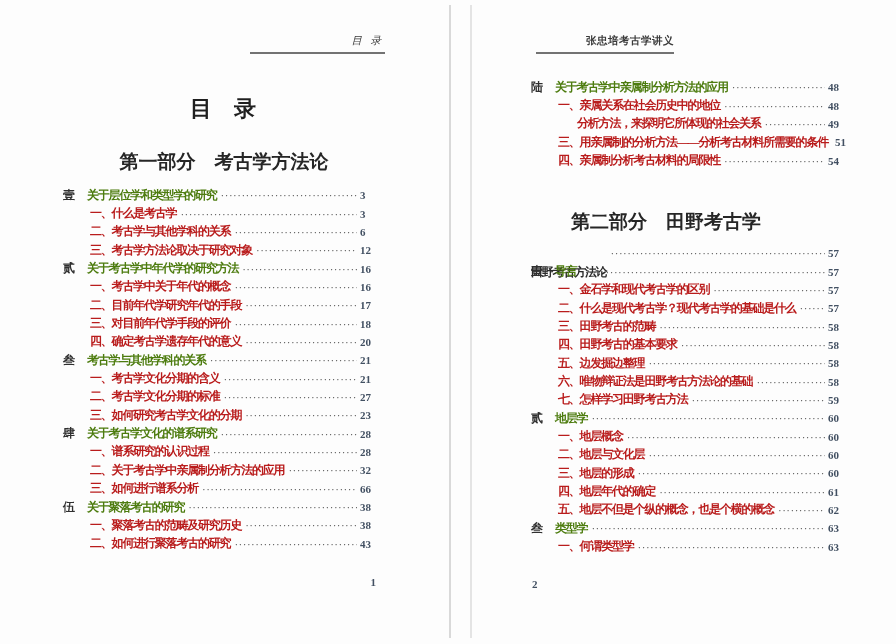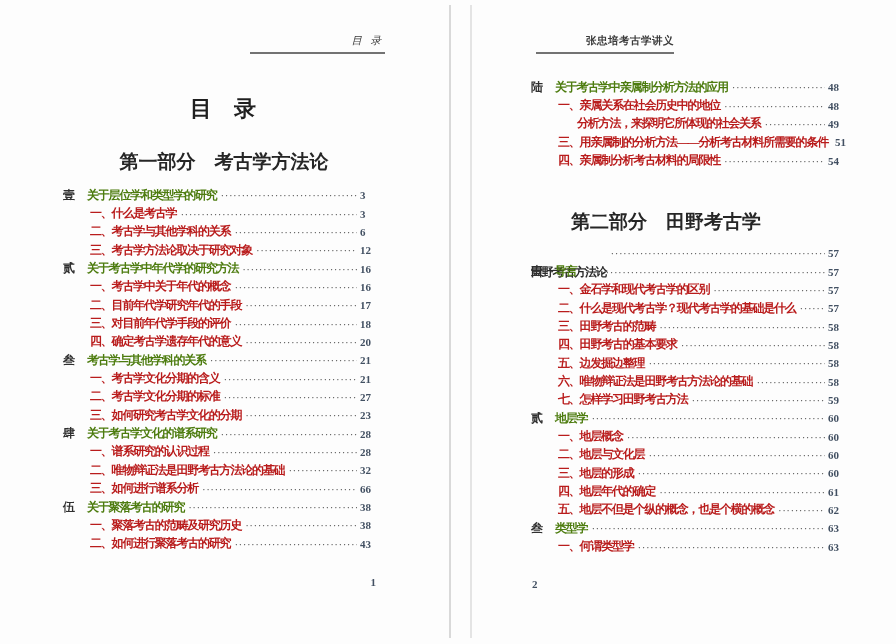--- a/index.html
+++ b/index.html
@@ -154,21 +154,21 @@
         <span class="title">关于考古学文化的谱系研究</span>
         <span class="leader"></span>
         <span class="page">28</span>
       </div>
       <div class="row sub">
         <span class="title">一、谱系研究的认识过程</span>
         <span class="leader"></span>
         <span class="page">28</span>
       </div>
       <div class="row sub">
-        <span class="title">二、唯物辩证法是田野考古方法论的基础</span>
+        <span class="title">二、关于考古学中亲属制分析方法的应用</span>
         <span class="leader"></span>
         <span class="page">32</span>
       </div>
       <div class="row sub">
         <span class="title">三、如何进行谱系分析</span>
         <span class="leader"></span>
         <span class="page">66</span>
       </div>
       <div class="row chapter">
         <span class="num">伍</span>

